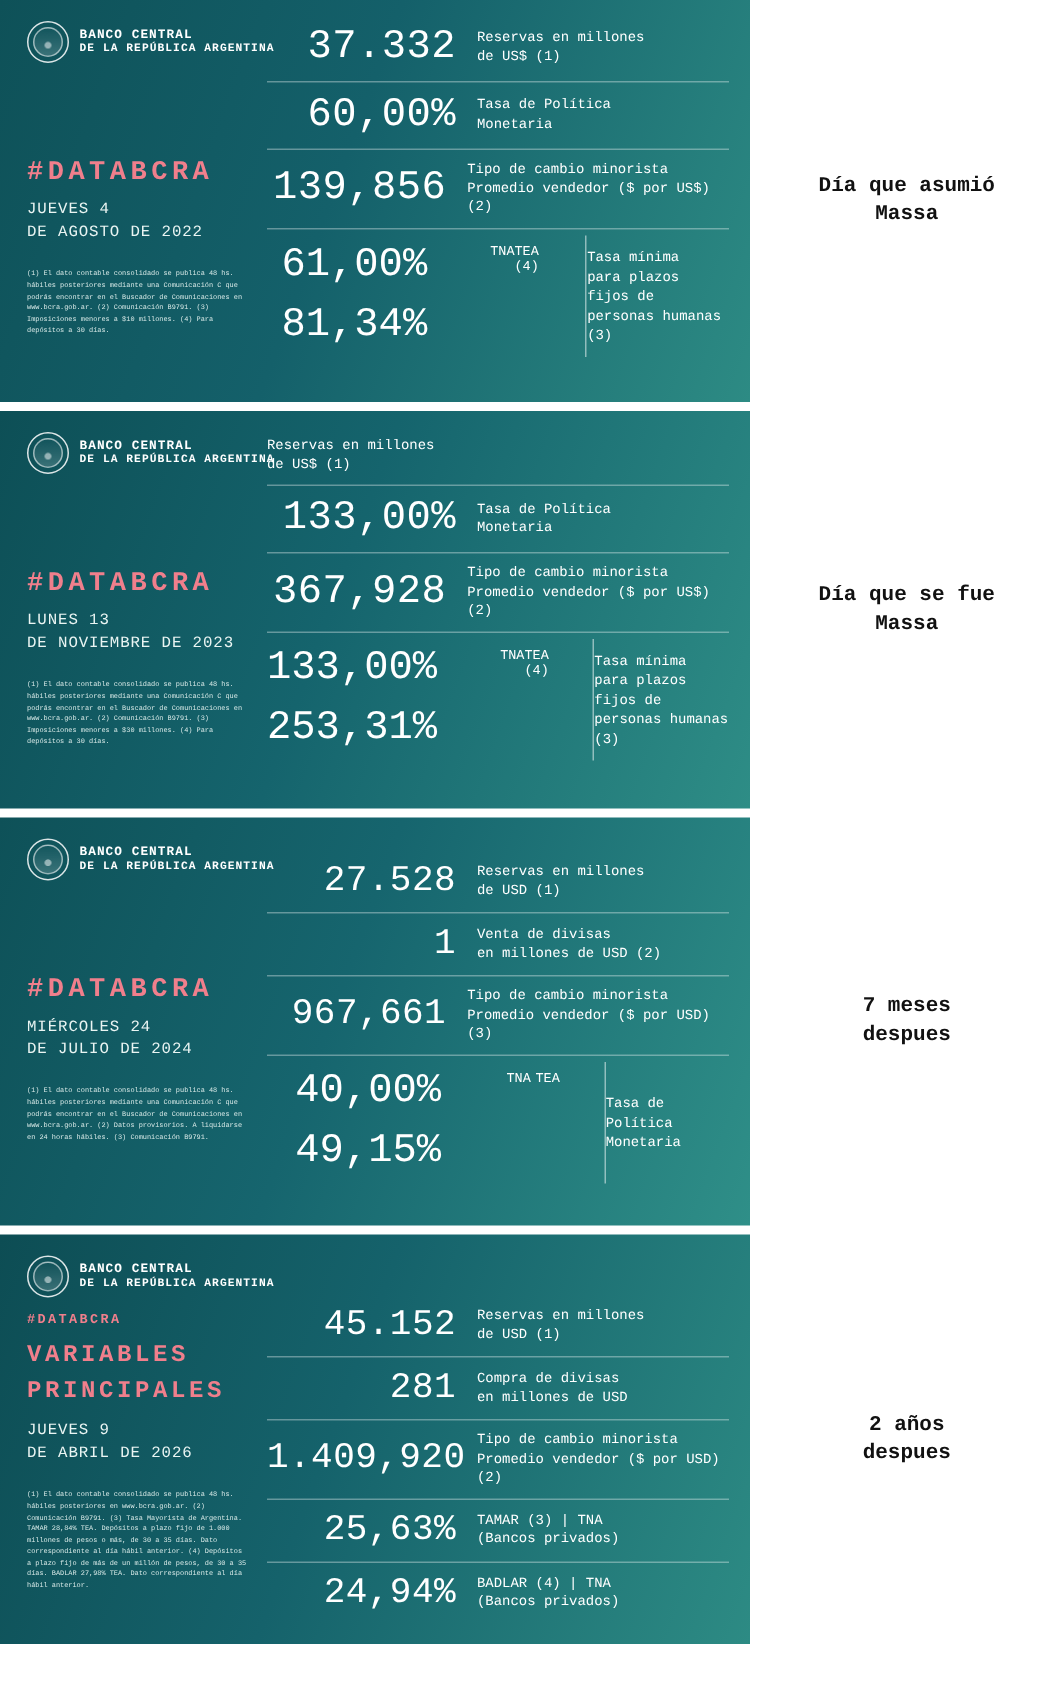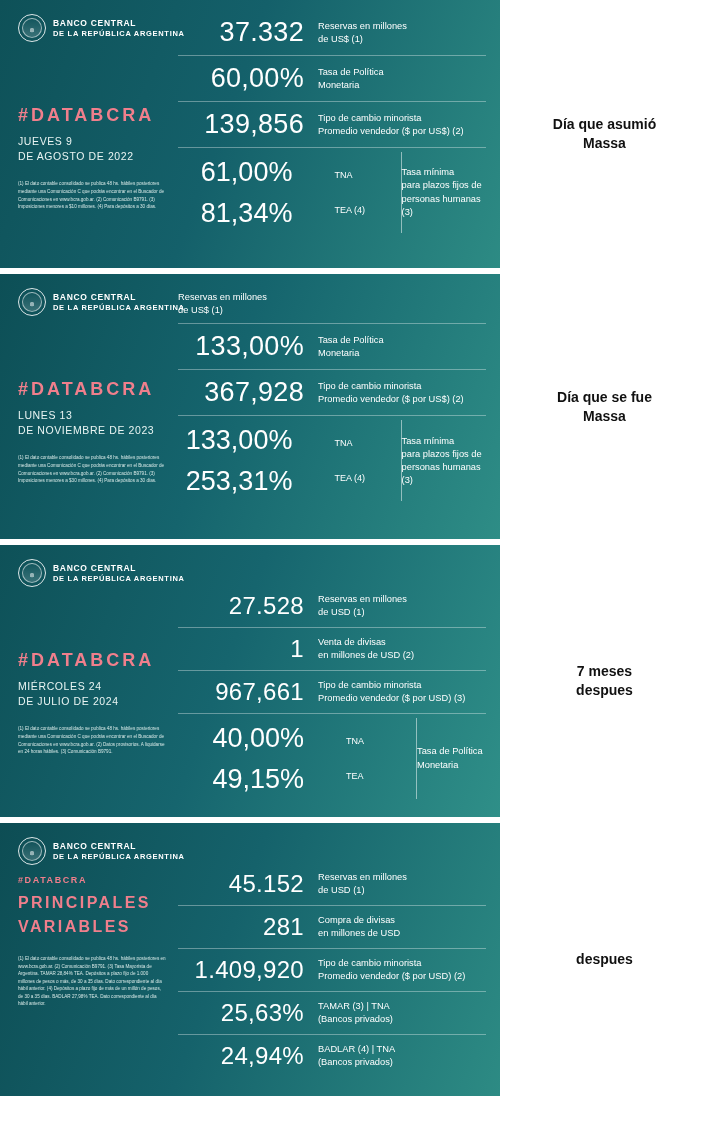--- a/index.html
+++ b/index.html
@@ -11,20 +11,21 @@
     width: 709px;
     height: 1121px;
     font-family: "Liberation Sans", sans-serif;
     position: relative;
     overflow: hidden;
   }
   .page {
     width: 709px;
     height: 957px;
     position: relative;
+    font-family: Liberation Mono, monospace;
   }
   .card-row {
     display: flex;
     align-items: center;
     margin-bottom: 6px;
   }
   .card {
     width: 500px;
     height: 268px;
     position: relative;
@@ -172,21 +173,21 @@
   .rate-values .rv {
     text-align: right;
     font-size: 27px;
     font-weight: 300;
     line-height: 1.5;
     white-space: nowrap;
   }
   .rate-tags {
     width: 42px;
     display: flex;
-    flex-direction: column;
+    flex-direction: row;
     justify-content: space-around;
     font-size: 9px;
     padding: 6px 0;
   }
   .rate-desc {
     border-left: 1px solid rgba(255,255,255,0.5);
     display: flex;
     align-items: center;
     font-size: 9.3px;
     line-height: 1.4;
@@ -214,21 +215,21 @@
         <div class="logo-seal"></div>
         <div class="logo-text">
           <span class="l1">BANCO CENTRAL</span>
           <span class="l2">DE LA REPÚBLICA ARGENTINA</span>
         </div>
       </div>
 
       <div class="left-panel" style="top:105px;">
         <div class="hashtag">#DATABCRA</div>
         <div class="datetext">
-          <div>JUEVES 9</div>
+          <div>JUEVES 4</div>
           <div>DE AGOSTO DE 2022</div>
         </div>
         <div class="footnotes">(1) El dato contable consolidado se publica 48 hs. hábiles posteriores mediante una Comunicación C que podrás encontrar en el Buscador de Comunicaciones en www.bcra.gob.ar. (2) Comunicación B9791. (3) Imposiciones menores a $10 millones. (4) Para depósitos a 30 días.</div>
       </div>
 
       <div class="data-panel">
         <div class="row">
           <div class="value">37.332</div>
           <div class="label">
             <div>Reservas en millones</div>
@@ -351,21 +352,21 @@
 
       <div class="left-panel" style="top:105px;">
         <div class="hashtag">#DATABCRA</div>
         <div class="datetext">
           <div>MIÉRCOLES 24</div>
           <div>DE JULIO DE 2024</div>
         </div>
         <div class="footnotes">(1) El dato contable consolidado se publica 48 hs. hábiles posteriores mediante una Comunicación C que podrás encontrar en el Buscador de Comunicaciones en www.bcra.gob.ar. (2) Datos provisorios. A liquidarse en 24 horas hábiles. (3) Comunicación B9791.</div>
       </div>
 
-      <div class="data-panel" style="top:40px;">
+      <div class="data-panel" style="top:22px;">
         <div class="row">
           <div class="value sm">27.528</div>
           <div class="label">
             <div>Reservas en millones</div>
             <div>de USD (1)</div>
           </div>
         </div>
         <div class="row">
           <div class="value sm">1</div>
           <div class="label">
@@ -410,22 +411,26 @@
         <div class="logo-seal"></div>
         <div class="logo-text">
           <span class="l1">BANCO CENTRAL</span>
           <span class="l2">DE LA REPÚBLICA ARGENTINA</span>
         </div>
       </div>
 
       <div class="left-panel" style="top:52px;">
         <div class="hashtag small">#DATABCRA</div>
         <div class="bigtitle">
+          <div>VARIABLES</div>
           <div>PRINCIPALES</div>
-          <div>VARIABLES</div>
+        </div>
+        <div class="datetext">
+          <div>JUEVES 9</div>
+          <div>DE ABRIL DE 2026</div>
         </div>
         <div class="footnotes">(1) El dato contable consolidado se publica 48 hs. hábiles posteriores en www.bcra.gob.ar. (2) Comunicación B9791. (3) Tasa Mayorista de Argentina. TAMAR 28,84% TEA. Depósitos a plazo fijo de 1.000 millones de pesos o más, de 30 a 35 días. Dato correspondiente al día hábil anterior. (4) Depósitos a plazo fijo de más de un millón de pesos, de 30 a 35 días. BADLAR 27,98% TEA. Dato correspondiente al día hábil anterior.</div>
       </div>
 
       <div class="data-panel" style="top:40px;">
         <div class="row">
           <div class="value sm">45.152</div>
           <div class="label">
             <div>Reservas en millones</div>
             <div>de USD (1)</div>
@@ -455,17 +460,18 @@
         <div class="row last">
           <div class="value sm">24,94%</div>
           <div class="label">
             <div>BADLAR (4) | TNA</div>
             <div>(Bancos privados)</div>
           </div>
         </div>
       </div>
     </div>
     <div class="annotation">
+      <div>2 años</div>
       <div>despues</div>
     </div>
   </div>
 
 </div>
 
 </body></html>

